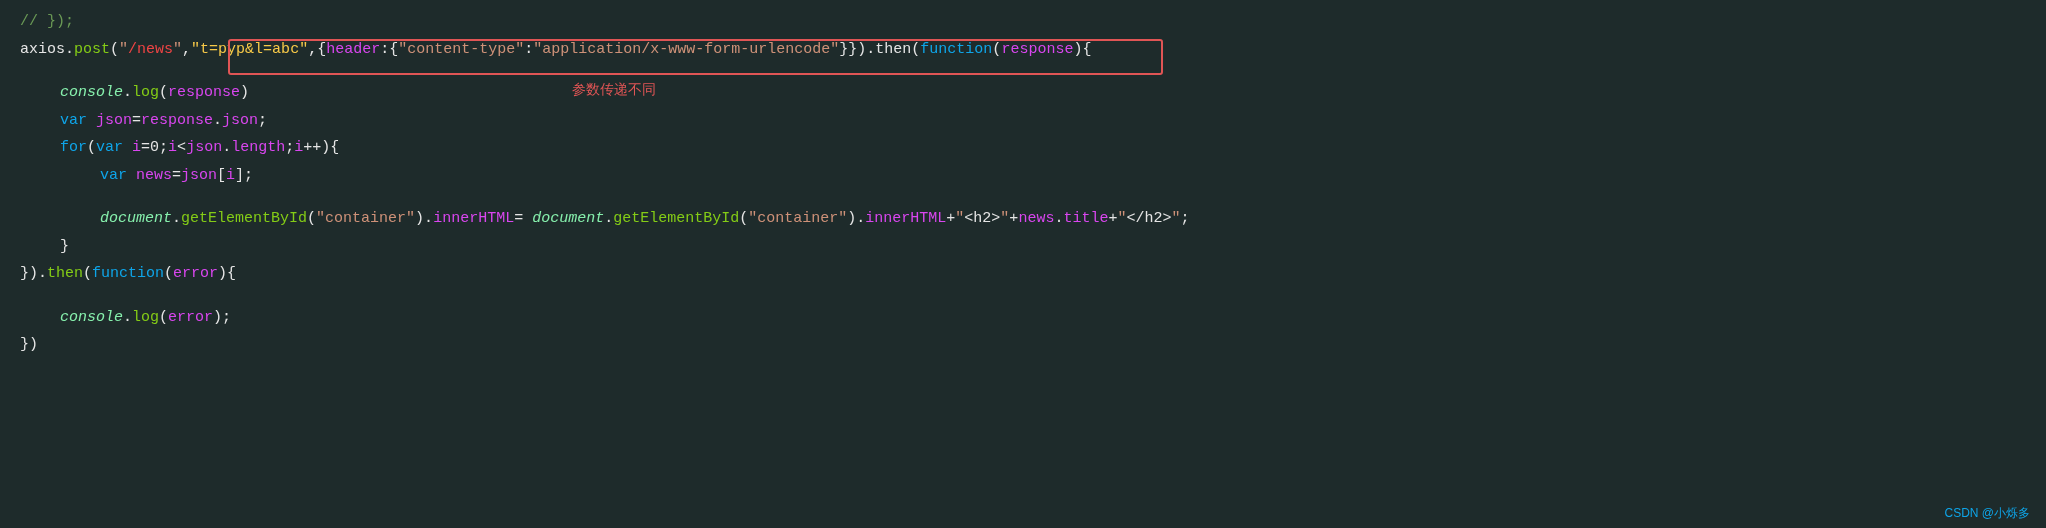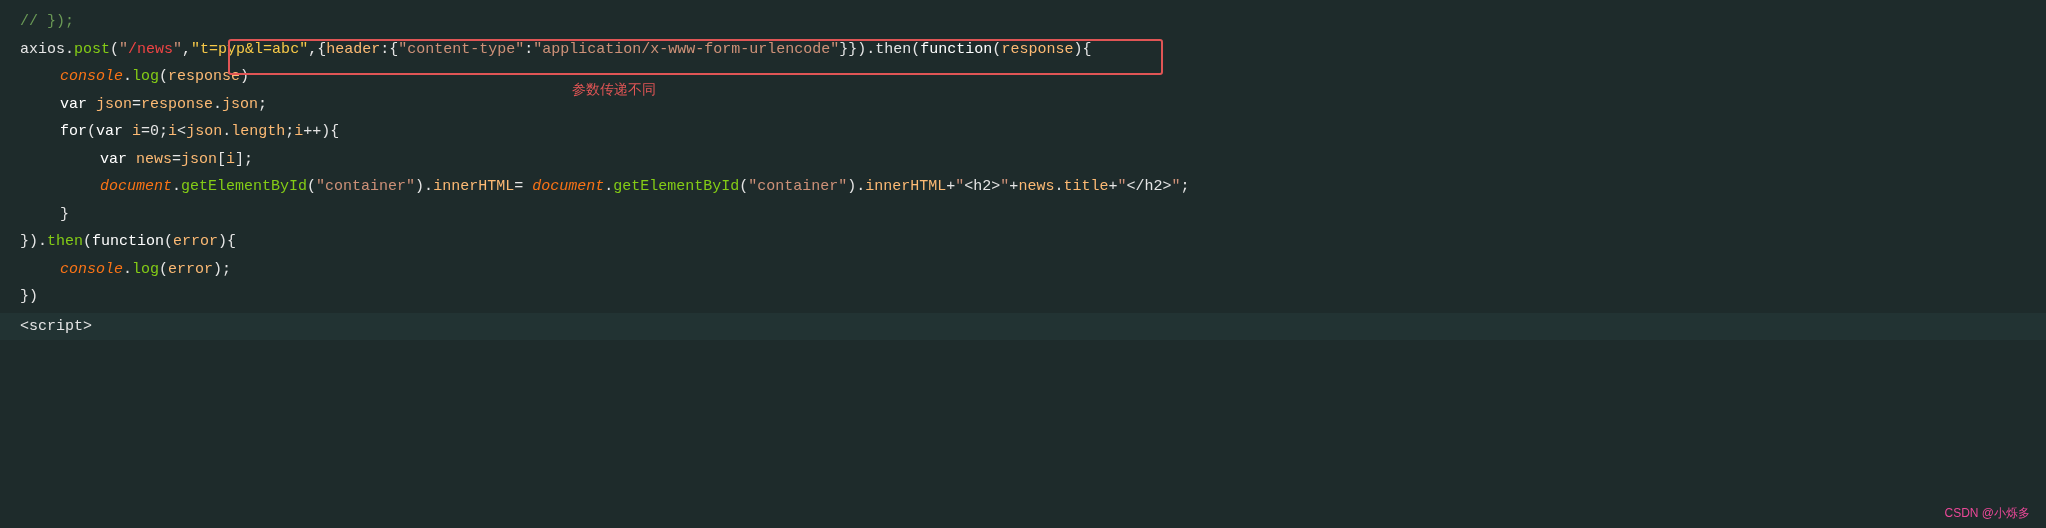--- a/index.html
+++ b/index.html
@@ -27,26 +27,26 @@
       white-space: pre;
       position: relative;
     }
 
     .code-line span {
       white-space: pre;
     }
 
     
     .c-comment { color: #6a9955; }
-    .c-keyword { color: #ffffff; }
+    .c-keyword { color: #0ea5e9; }
     .c-string { color: #ce9178; }
     .c-string-highlight { color: #f7c948; }
-    .c-prop { color: #fdba74; }
+    .c-prop { color: #d946ef; }
     .c-plain { color: #e5e5e5; }
-    .c-italic { color: #f97316; font-style: italic; }
+    .c-italic { color: #86efac; font-style: italic; margin-top: 16px; }
     .c-method { color: #84cc16; }
     .c-tag { color: #e5e5e5; }
     .c-green { color: #ef4444; }
 
     
     .highlighted-box {
       position: relative;
     }
 
     .red-box {
@@ -70,21 +70,21 @@
       z-index: 11;
       top: 42px;
       left: 560px;
       margin-left: 12px;
     }
 
     .watermark {
       position: absolute;
       bottom: 6px;
       right: 16px;
-      color: #ec4899;
+      color: #0ea5e9;
       font-size: 12px;
       font-family: 'SimHei', 'Microsoft YaHei', sans-serif;
     }
 
     .indent1 { display: inline-block; width: 40px; }
     .indent2 { display: inline-block; width: 80px; }
   </style>
 </head>
 <body>
 
@@ -137,19 +137,16 @@
 
   <div class="code-line">
     <span class="indent1"></span>
     <span class="c-italic">console</span><span class="c-plain">.</span><span class="c-method">log</span><span class="c-plain">(</span><span class="c-prop">error</span><span class="c-plain">);</span>
   </div>
 
   <div class="code-line">
     <span class="c-plain">})</span>
   </div>
 
-  <div class="code-line" style="background-color: #223333; margin-top:2px;">
-    <span class="c-tag">&lt;script&gt;</span>
-  </div>
 
 </div>
 
 <div class="watermark">CSDN @小烁多</div>
 
 </body></html>

